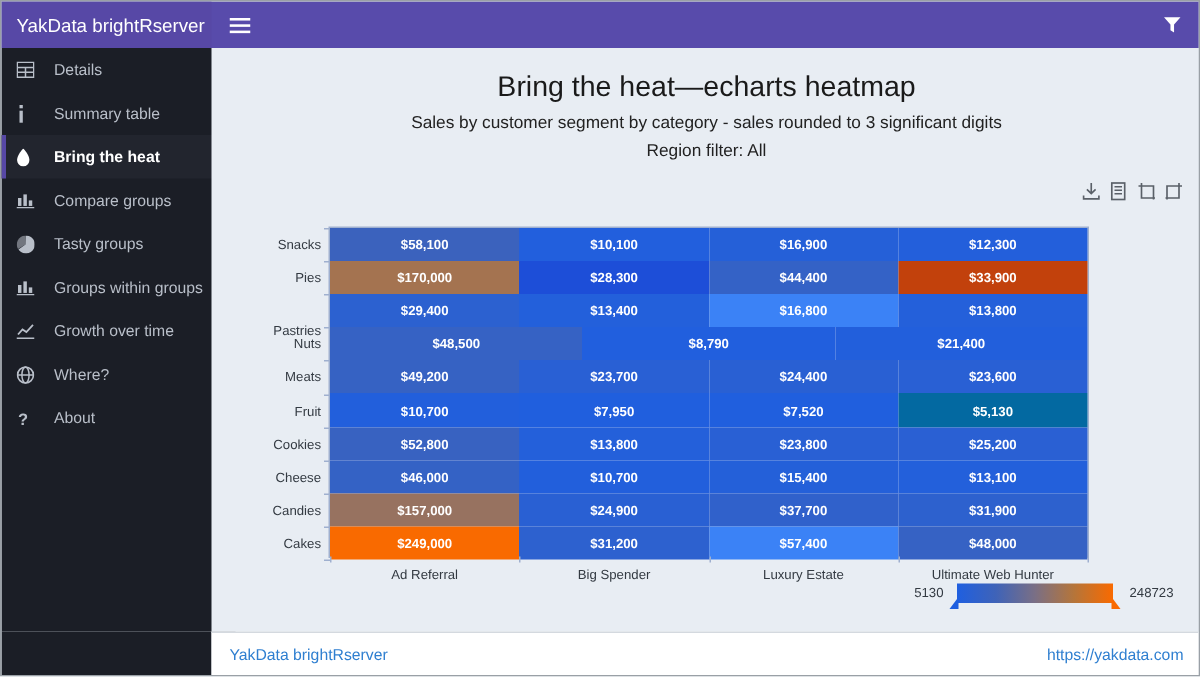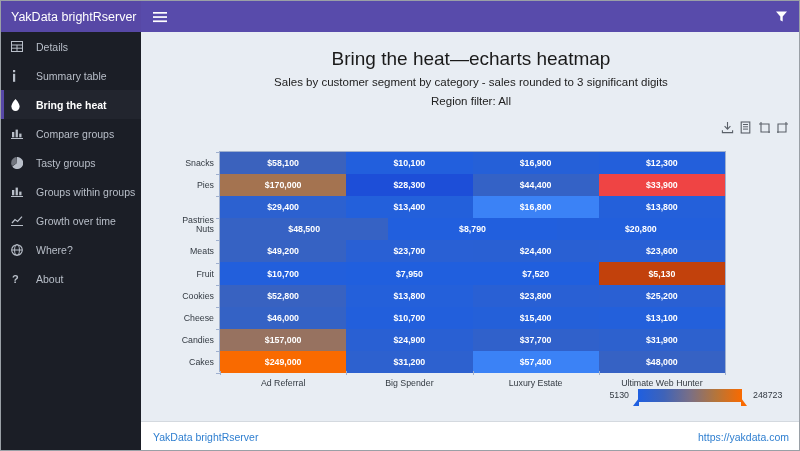--- a/index.html
+++ b/index.html
@@ -370,52 +370,52 @@
             <div class="hm-cell" style="background: rgb(34, 95, 221);">$10,100</div>
             <div class="hm-cell" style="background: rgb(37, 96, 216);">$16,900</div>
             <div class="hm-cell" style="background: rgb(35, 95, 219);">$12,300</div>
           </div>
           <span class="y-label" style="line-height: 22.1px; top: 22.1px;">Pies</span>
           <span class="y-tick" style="top: 22.1px;"></span>
           <div class="hm-row" style="height: 22.1px;">
             <div class="hm-cell" style="background: rgb(164, 115, 80);">$170,000</div>
             <div class="hm-cell" style="background: #1d4ed8;">$28,300</div>
             <div class="hm-cell" style="background: rgb(52, 98, 198);">$44,400</div>
-            <div class="hm-cell" style="background: #ef4444;">$33,900</div>
+            <div class="hm-cell" style="background: #c2410c;">$33,900</div>
           </div>
           <span class="y-label" style="line-height: 22.1px; top: 57px;">Pastries</span>
           <span class="y-tick" style="top: 44.2px;"></span>
           <div class="hm-row" style="height: 22.1px;">
             <div class="hm-cell" style="background: rgb(44, 97, 208);">$29,400</div>
             <div class="hm-cell" style="background: rgb(35, 96, 219);">$13,400</div>
             <div class="hm-cell" style="background: #3b82f6;">$16,800</div>
             <div class="hm-cell" style="background: rgb(36, 96, 218);">$13,800</div>
           </div>
           <span class="y-label" style="line-height: 22.1px; top: 66.3px;">Nuts</span>
           <span class="y-tick" style="top: 66.3px;"></span>
           <div class="hm-row" style="height: 22.1px;">
             <div class="hm-cell" style="background: rgb(54, 98, 196);">$48,500</div>
             <div class="hm-cell" style="background: rgb(33, 95, 222);">$8,790</div>
-            <div class="hm-cell" style="background: rgb(34, 95, 220);">$20,800</div>
+            <div class="hm-cell" style="background: rgb(34, 95, 220);">$21,400</div>
           </div>
           <span class="y-label" style="line-height: 22.1px; top: 88.4px;">Meats</span>
           <span class="y-tick" style="top: 88.4px;"></span>
           <div class="hm-row" style="height: 22.1px;">
             <div class="hm-cell" style="background: rgb(54, 98, 195);">$49,200</div>
             <div class="hm-cell" style="background: rgb(41, 96, 212);">$23,700</div>
             <div class="hm-cell" style="background: rgb(41, 96, 211);">$24,400</div>
             <div class="hm-cell" style="background: rgb(41, 96, 212);">$23,600</div>
           </div>
           <span class="y-label" style="line-height: 22.1px; top: 110.5px;">Fruit</span>
           <span class="y-tick" style="top: 110.5px;"></span>
           <div class="hm-row" style="height: 22.1px;">
             <div class="hm-cell" style="background: rgb(34, 95, 220);">$10,700</div>
             <div class="hm-cell" style="background: rgb(32, 95, 222);">$7,950</div>
             <div class="hm-cell" style="background: rgb(32, 95, 222);">$7,520</div>
-            <div class="hm-cell" style="background: #c2410c;">$5,130</div>
+            <div class="hm-cell" style="background: #0369a1;">$5,130</div>
           </div>
           <span class="y-label" style="line-height: 22.1px; top: 132.6px;">Cookies</span>
           <span class="y-tick" style="top: 132.6px;"></span>
           <div class="hm-row" style="height: 22.1px;">
             <div class="hm-cell" style="background: rgb(56, 98, 193);">$52,800</div>
             <div class="hm-cell" style="background: rgb(36, 96, 218);">$13,800</div>
             <div class="hm-cell" style="background: rgb(41, 96, 212);">$23,800</div>
             <div class="hm-cell" style="background: rgb(42, 96, 211);">$25,200</div>
           </div>
           <span class="y-label" style="line-height: 22.1px; top: 154.7px;">Cheese</span>

